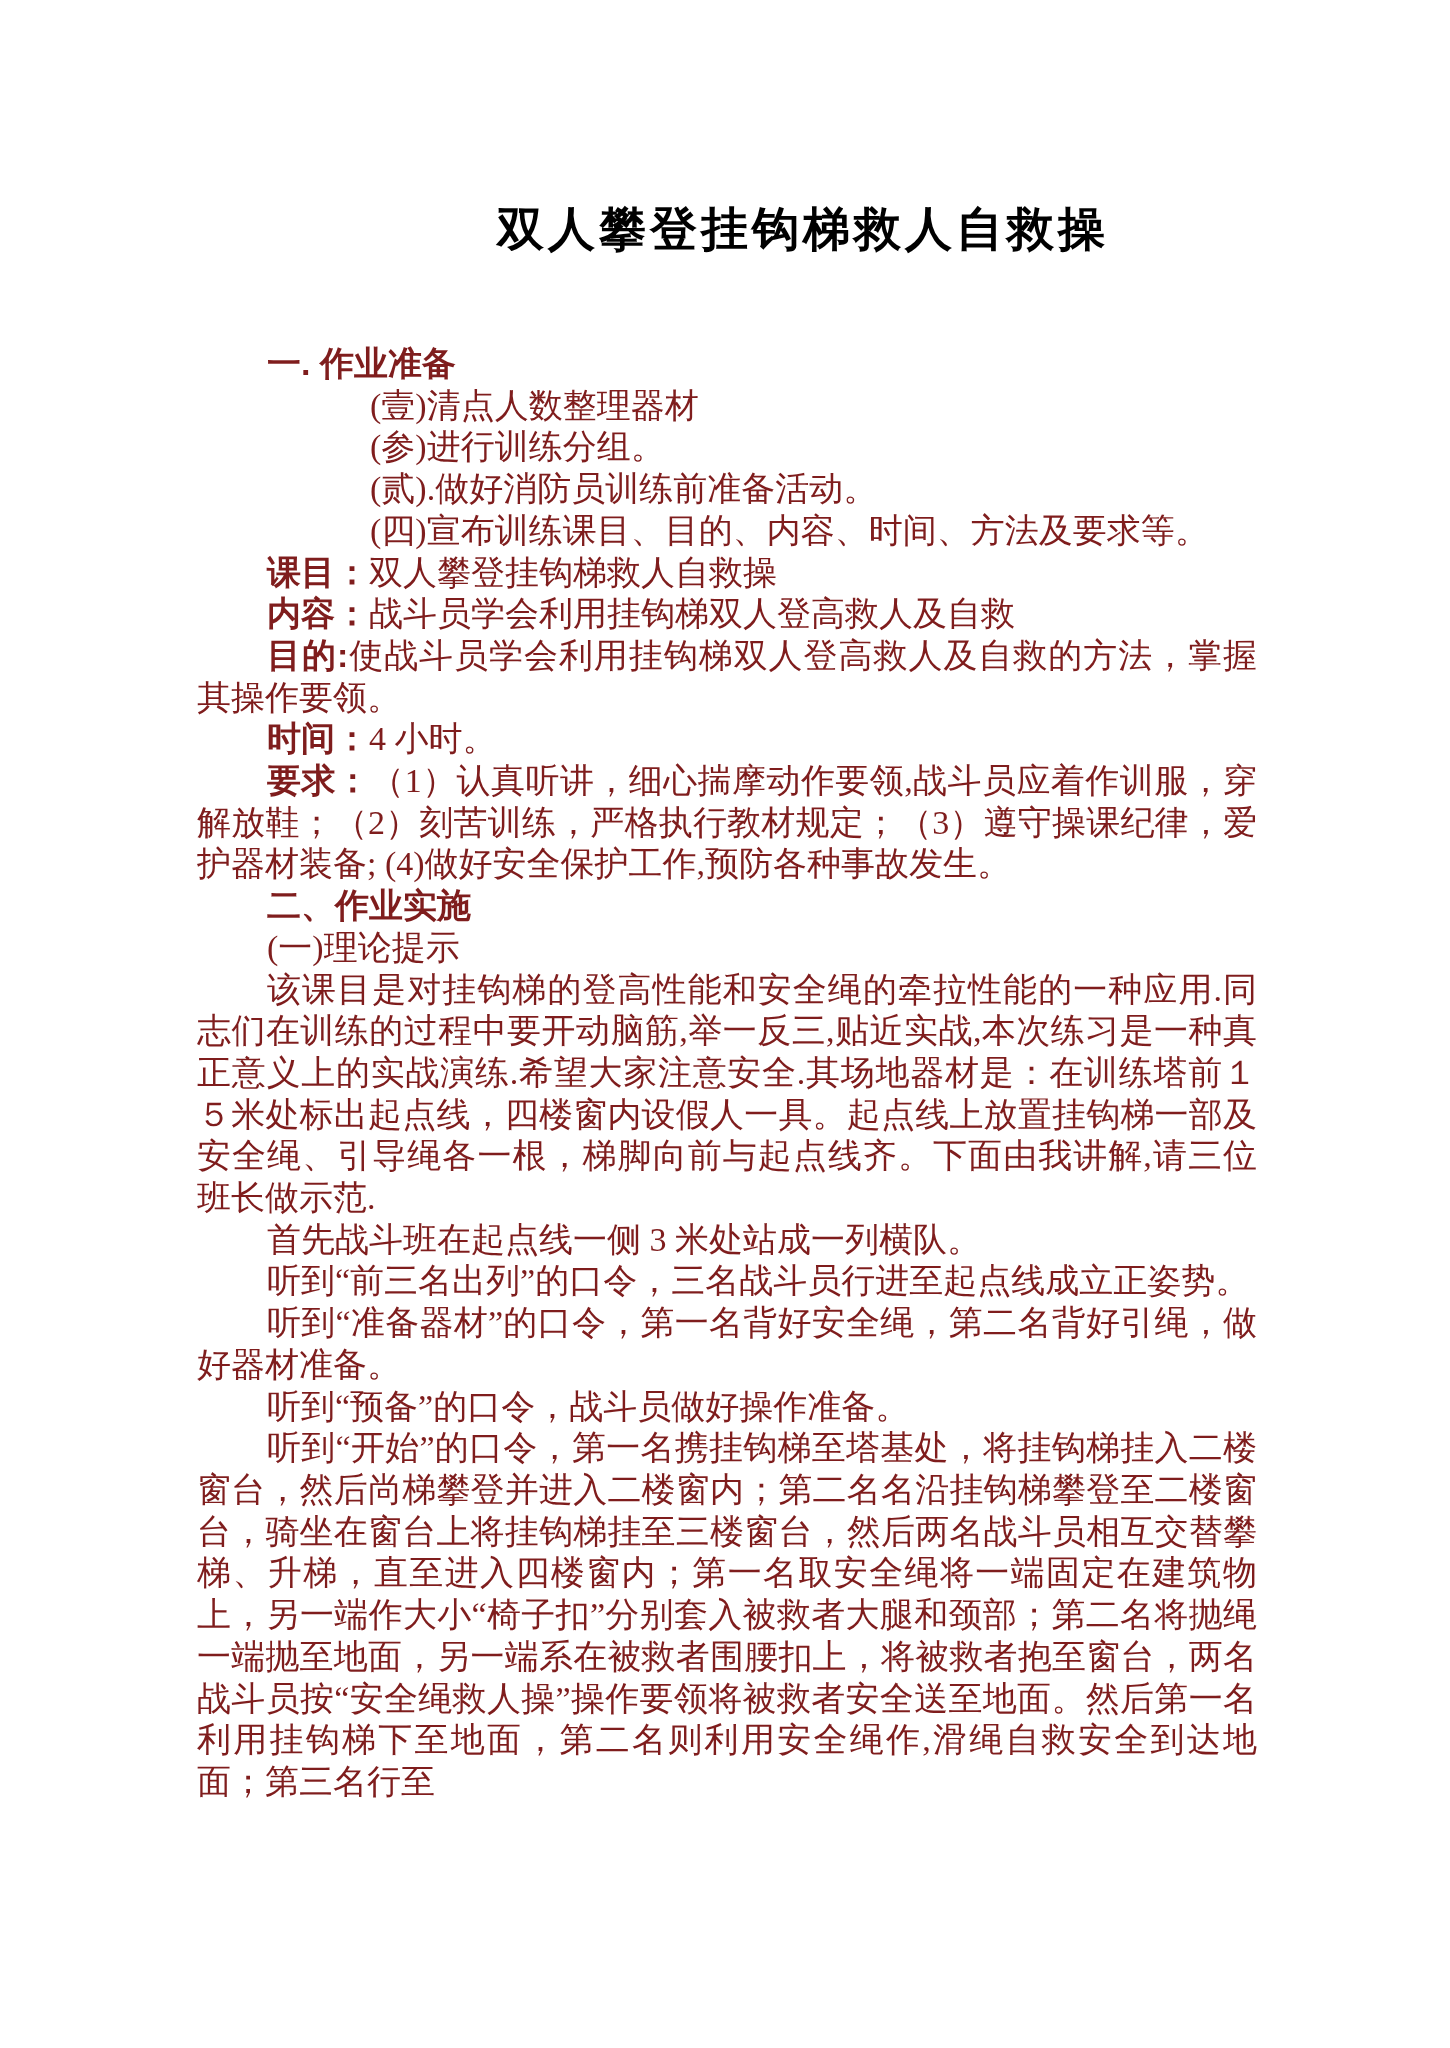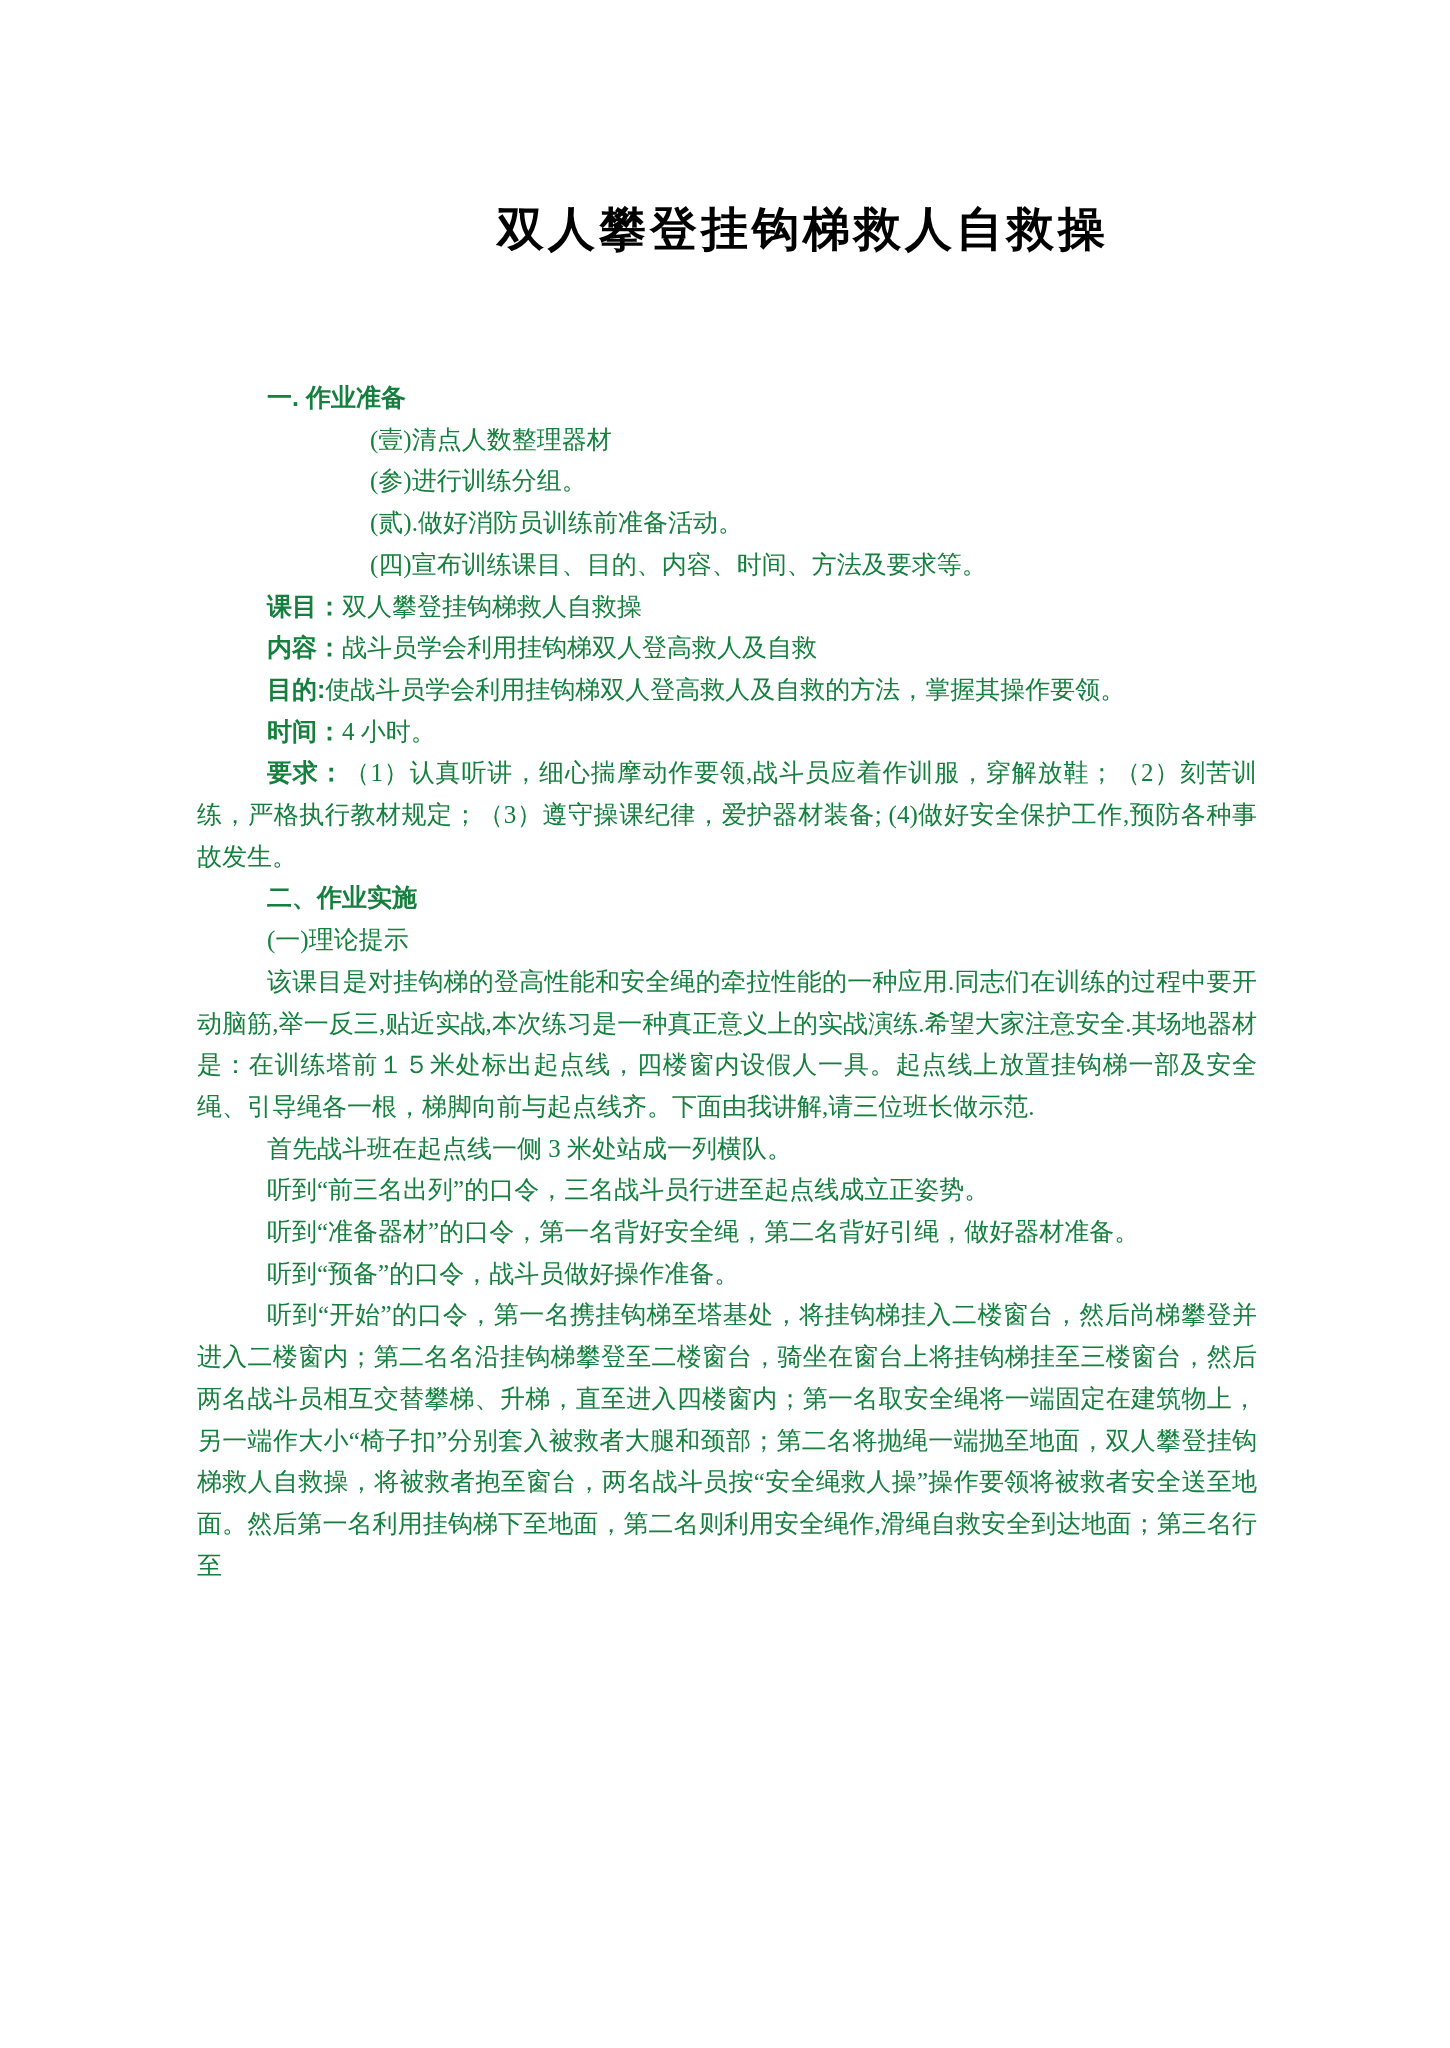--- a/index.html
+++ b/index.html
@@ -21,25 +21,24 @@
     letter-spacing:4px;
     white-space:nowrap;
     color:#000;
   }
   .body-text{
     position:absolute;
     left:197px;
     top:343px;
     width:1060px;
     font-family:"Liberation Serif","DejaVu Serif",serif;
-    font-size:25px;
+    font-size:34px;
     line-height:41.7px;
     text-align:justify;
-    color:#15803d;
-    margin-top:34px;
+    color:#7f1d1d;
   }
   .body-text p{margin:0;padding:0;}
   .ind2{text-indent:70px;}
   .ind5{text-indent:173px;}
   .bold-sans{
     font-family:"Liberation Sans","DejaVu Sans",sans-serif;
     font-weight:bold;
   }
   .label{
     font-family:"Liberation Sans","DejaVu Sans",sans-serif;
@@ -77,16 +76,16 @@
 
     <p class="ind2">(一)理论提示</p>
 
     <p class="ind2">该课目是对挂钩梯的登高性能和安全绳的牵拉性能的一种应用.同志们在训练的过程中要开动脑筋,举一反三,贴近实战,本次练习是一种真正意义上的实战演练.希望大家注意安全.其场地器材是：在训练塔前１５米处标出起点线，四楼窗内设假人一具。起点线上放置挂钩梯一部及安全绳、引导绳各一根，梯脚向前与起点线齐。下面由我讲解,请三位班长做示范.</p>
 
 
     <p class="ind2">首先战斗班在起点线一侧 3 米处站成一列横队。</p>
     <p class="ind2">听到“前三名出列”的口令，三名战斗员行进至起点线成立正姿势。</p>
     <p class="ind2">听到“准备器材”的口令，第一名背好安全绳，第二名背好引绳，做好器材准备。</p>
     <p class="ind2">听到“预备”的口令，战斗员做好操作准备。</p>
-    <p class="ind2">听到“开始”的口令，第一名携挂钩梯至塔基处，将挂钩梯挂入二楼窗台，然后尚梯攀登并进入二楼窗内；第二名名沿挂钩梯攀登至二楼窗台，骑坐在窗台上将挂钩梯挂至三楼窗台，然后两名战斗员相互交替攀梯、升梯，直至进入四楼窗内；第一名取安全绳将一端固定在建筑物上，另一端作大小“椅子扣”分别套入被救者大腿和颈部；第二名将抛绳一端抛至地面，双人攀登挂钩梯救人自救操，将被救者抱至窗台，两名战斗员按“安全绳救人操”操作要领将被救者安全送至地面。然后第一名利用挂钩梯下至地面，第二名则利用安全绳作,滑绳自救安全到达地面；第三名行至</p>
+    <p class="ind2">听到“开始”的口令，第一名携挂钩梯至塔基处，将挂钩梯挂入二楼窗台，然后尚梯攀登并进入二楼窗内；第二名名沿挂钩梯攀登至二楼窗台，骑坐在窗台上将挂钩梯挂至三楼窗台，然后两名战斗员相互交替攀梯、升梯，直至进入四楼窗内；第一名取安全绳将一端固定在建筑物上，另一端作大小“椅子扣”分别套入被救者大腿和颈部；第二名将抛绳一端抛至地面，另一端系在被救者围腰扣上，将被救者抱至窗台，两名战斗员按“安全绳救人操”操作要领将被救者安全送至地面。然后第一名利用挂钩梯下至地面，第二名则利用安全绳作,滑绳自救安全到达地面；第三名行至</p>
 
   </div>
 </div>
 
 </body></html>

